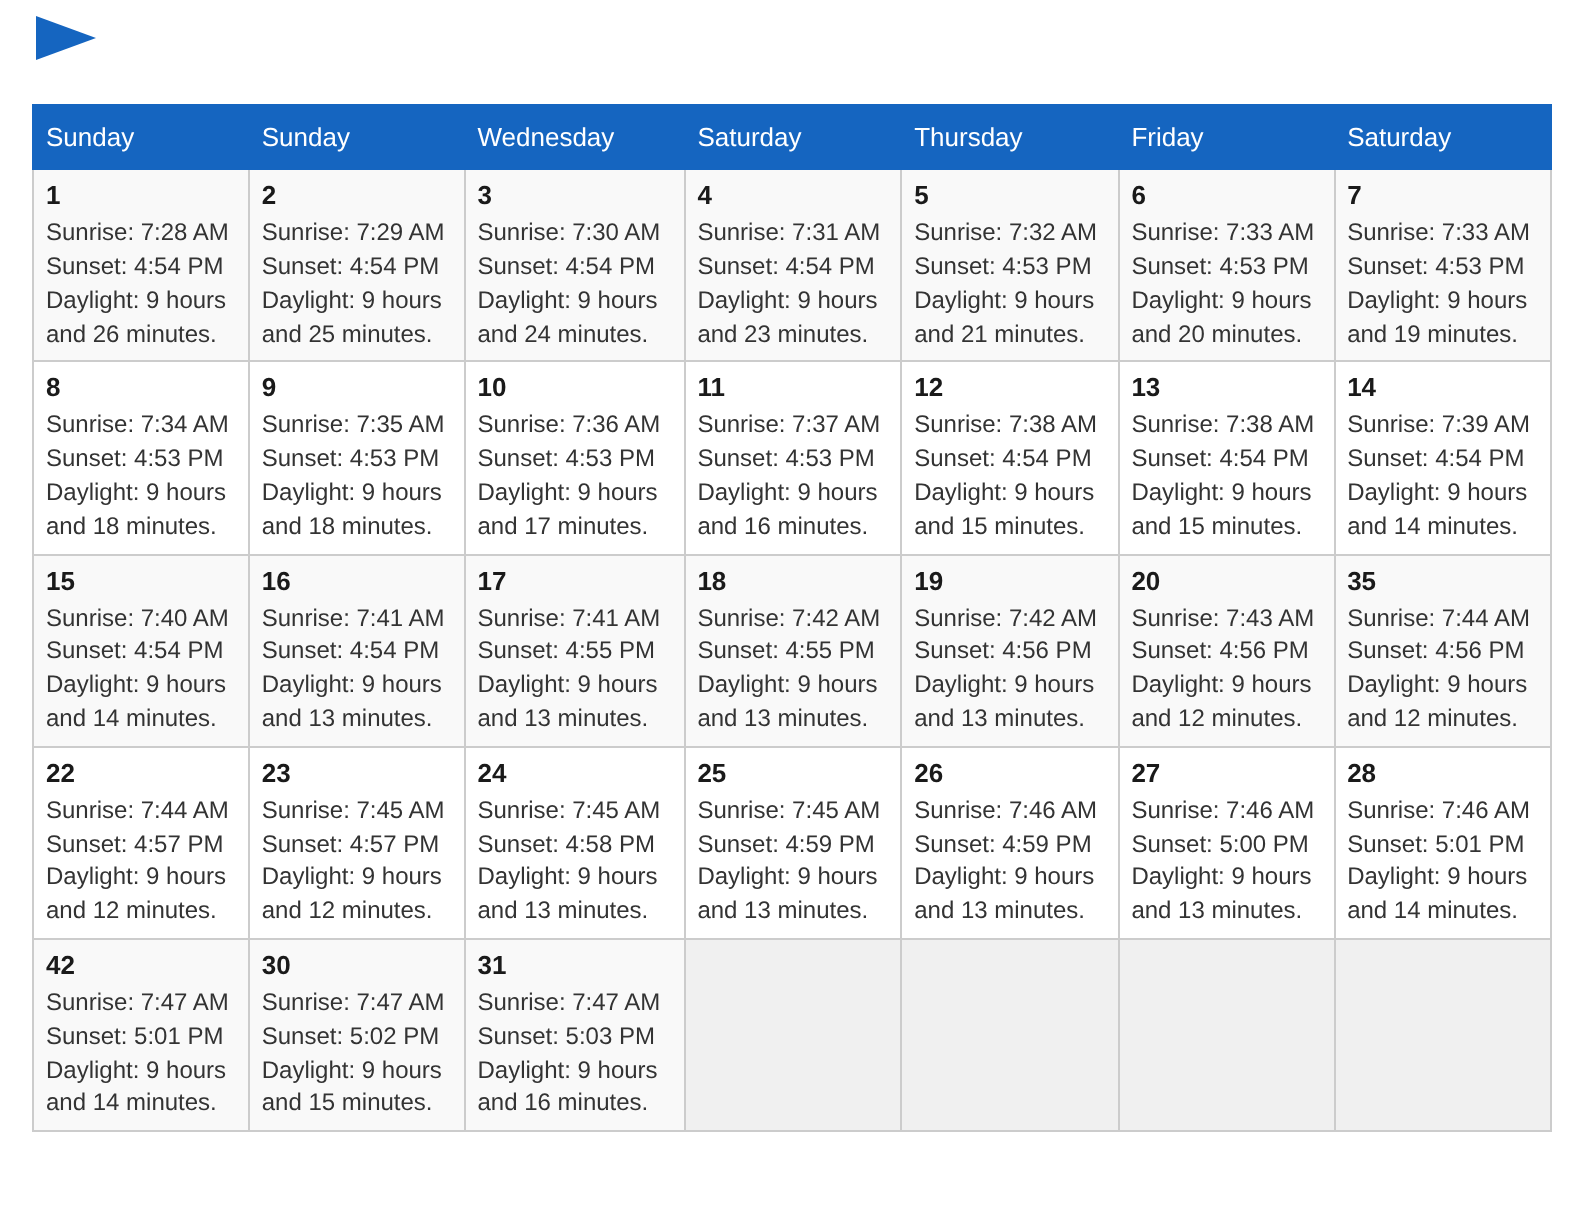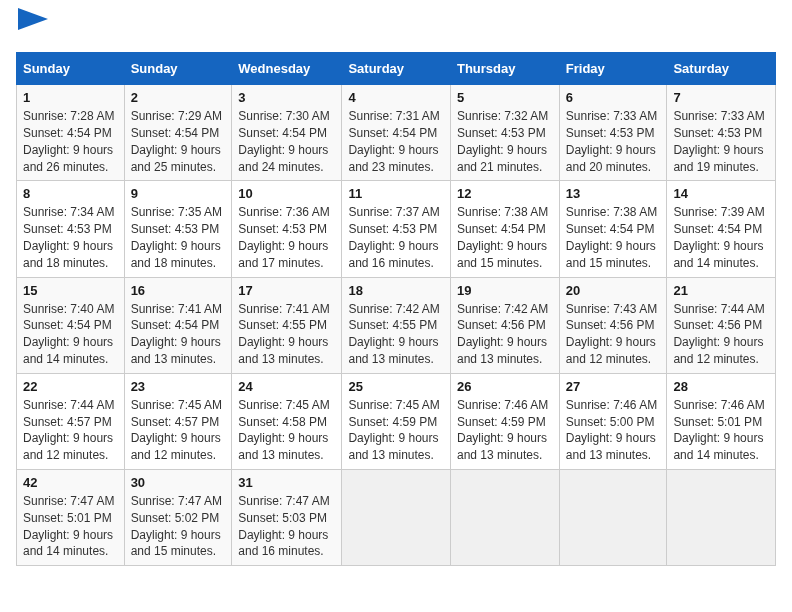--- a/index.html
+++ b/index.html
@@ -44,21 +44,21 @@
     .calendar {
       width: 100%;
       border-collapse: collapse;
       font-size: 11px;
     }
     .calendar thead tr th {
       background: #1565c0;
       color: #fff;
       padding: 8px 6px;
       font-size: 13px;
-      font-weight: bold;
+      font-weight: normal;
       text-align: left;
       border: 1px solid #1565c0;
     }
     .calendar tbody tr td {
       border: 1px solid #ccc;
       vertical-align: top;
       padding: 5px 6px;
       width: 113px;
       min-height: 80px;
       background: #fff;
@@ -238,21 +238,21 @@
           Sunrise: 7:42 AM<br>Sunset: 4:56 PM<br>Daylight: 9 hours and 13 minutes.
         </div>
         </td>
         <td>
           <span class="day-number">20</span>
         <div class="day-info">
           Sunrise: 7:43 AM<br>Sunset: 4:56 PM<br>Daylight: 9 hours and 12 minutes.
         </div>
         </td>
         <td>
-          <span class="day-number">21</span>
+          <span class="day-number">35</span>
         <div class="day-info">
           Sunrise: 7:44 AM<br>Sunset: 4:56 PM<br>Daylight: 9 hours and 12 minutes.
         </div>
         </td>
       </tr>
       <tr>
         <td>
           <span class="day-number">22</span>
         <div class="day-info">
           Sunrise: 7:44 AM<br>Sunset: 4:57 PM<br>Daylight: 9 hours and 12 minutes.

